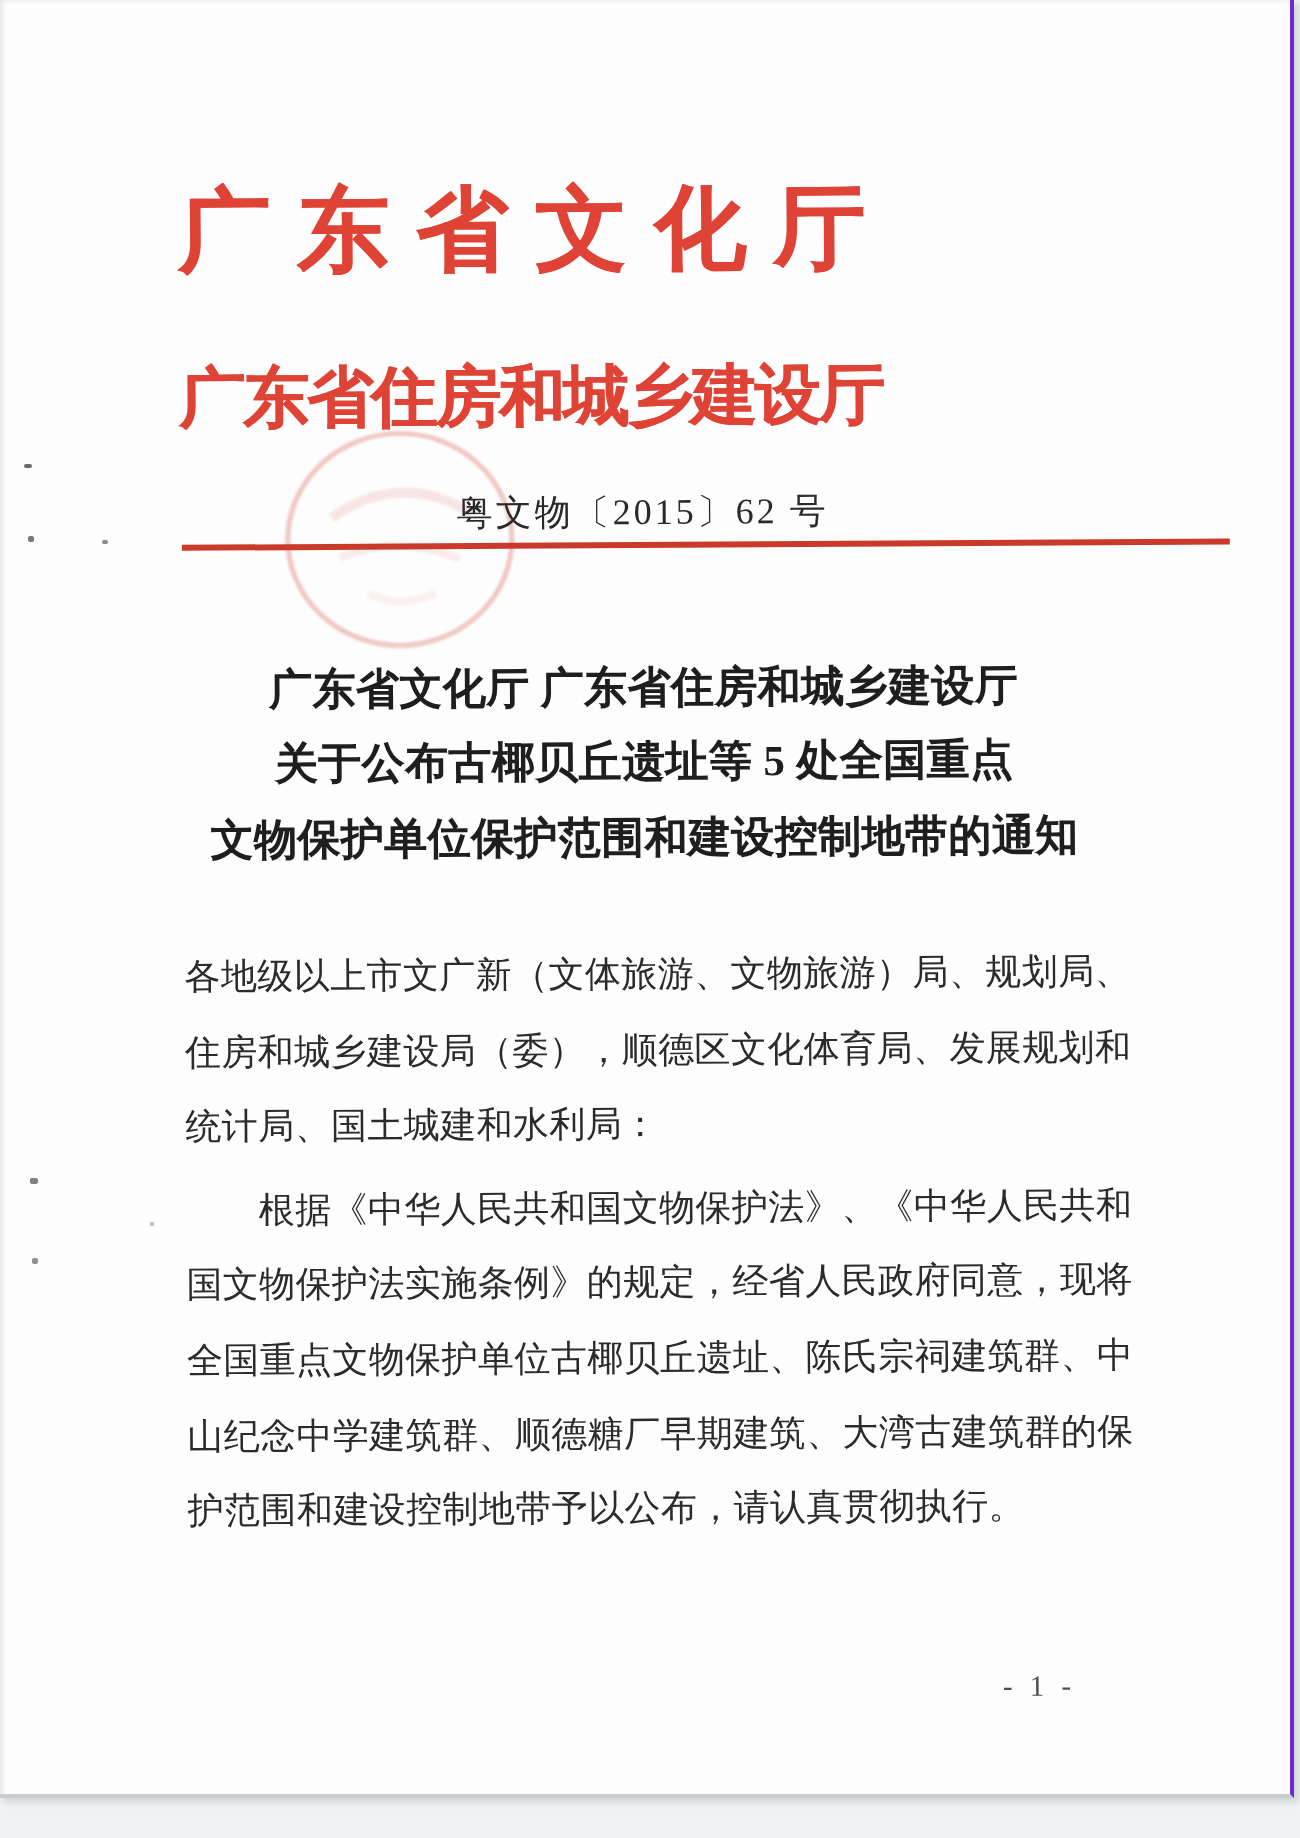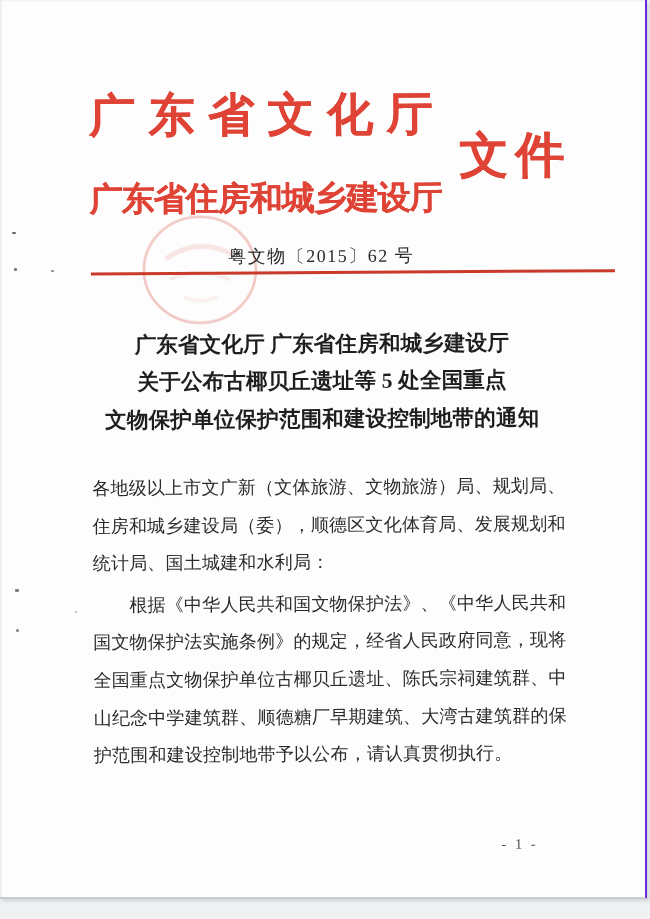--- a/index.html
+++ b/index.html
@@ -168,21 +168,20 @@
 
 <div class="viewport">
   <div class="page">
     <div class="edge-top"></div>
     <div class="edge-left"></div>
 
     <div class="content">
 
       <div class="org-primary">广 东 省 文 化 厅</div>
 
-      <div class="file-word">文件</div>
 
       <div class="org-secondary">广东省住房和城乡建设厅</div>
 
       <div class="stamp">
         <svg width="120" height="114" viewBox="0 0 120 114">
           <ellipse cx="60" cy="57" rx="56" ry="53" fill="none" stroke="#d8584a" stroke-width="2.6" opacity="0.32"></ellipse>
           <path d="M26 46 Q 60 22 96 44" fill="none" stroke="#d8584a" stroke-width="5" opacity="0.14"></path>
           <path d="M30 66 Q 59 54 90 67" fill="none" stroke="#d8584a" stroke-width="4" opacity="0.10"></path>
           <path d="M44 84 Q 60 92 78 84" fill="none" stroke="#d8584a" stroke-width="4" opacity="0.08"></path>
         </svg>

